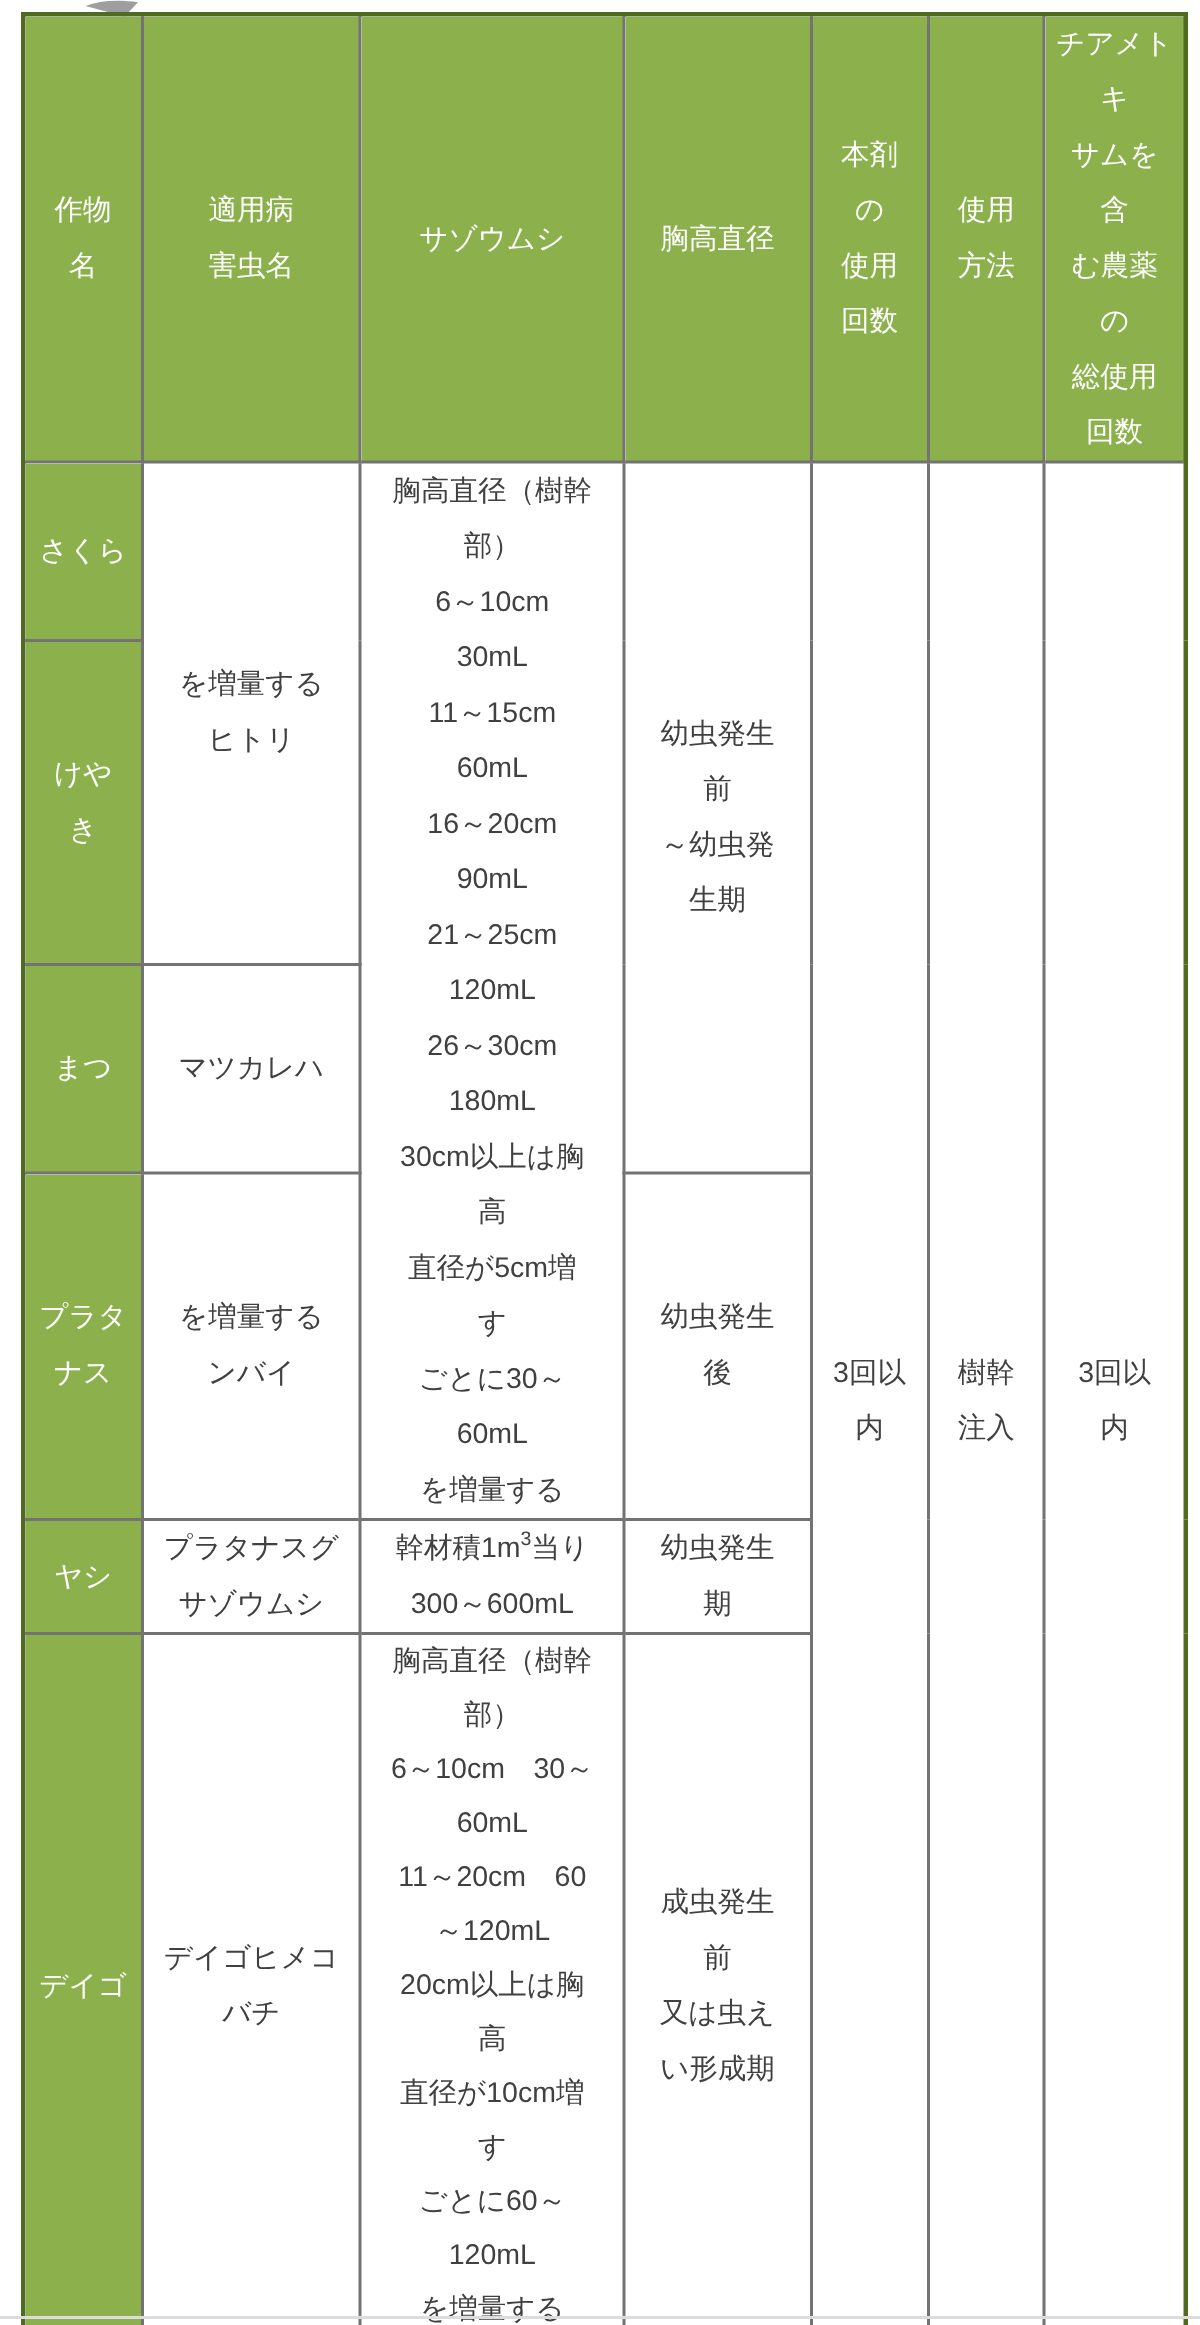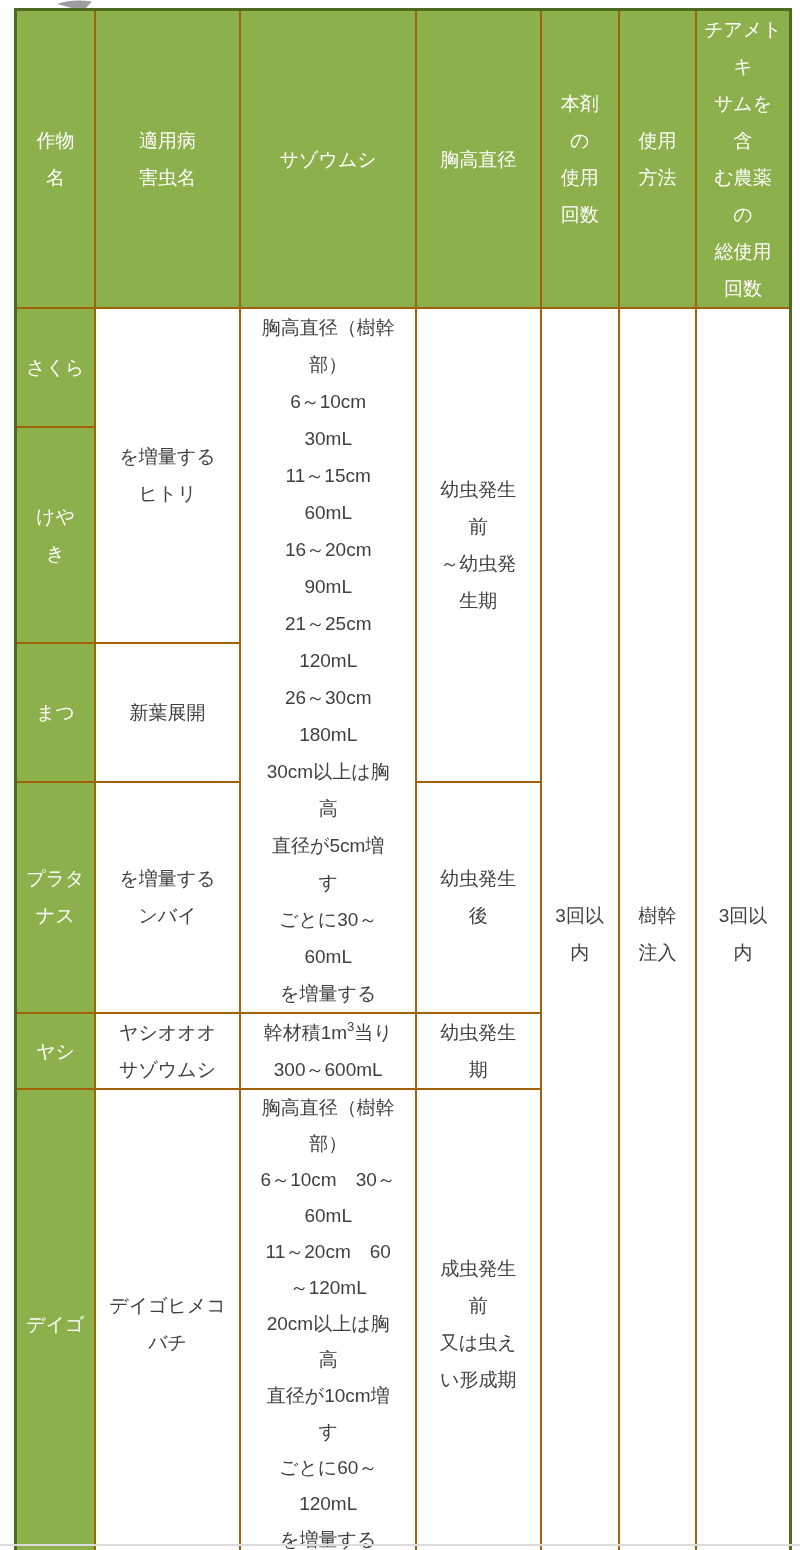--- a/index.html
+++ b/index.html
@@ -19,21 +19,21 @@
     background: #dcdcdc;
   }
 
   table.usage-table {
     position: absolute; left: 14px; top: 8px;
     border-collapse: collapse; table-layout: fixed;
     width: 778px;
     border: 3px solid #4e6b21;
   }
   table.usage-table td, table.usage-table th {
-    border: 2px solid #a16207;
+    border: 2px solid #737373;
     padding: 0 2px;
     text-align: center;
     vertical-align: middle;
     font-size: 19px;
     font-weight: normal;
     line-height: 37px;
     white-space: pre-line;
     color: #404040;
     background: #ffffff;
     overflow: hidden;
@@ -129,35 +129,35 @@
 内</td>
     </tr>
 
     <tr style="height:208px">
       <td class="green">けや
 き</td>
     </tr>
 
     <tr style="height:134px">
       <td class="green">まつ</td>
-      <td>新葉展開</td>
+      <td>マツカレハ</td>
     </tr>
 
     <tr style="height:223px">
       <td class="green">プラタ
 ナス</td>
       <td>を増量する
 ンバイ</td>
       <td>幼虫発生
 後</td>
     </tr>
 
     <tr style="height:60px">
       <td class="green">ヤシ</td>
-      <td>ヤシオオオ
+      <td>プラタナスグ
 サゾウムシ</td>
       <td><div><span>幹材積1m</span><sup class="vol-sup">3</sup><span>当り</span></div><div>300～600mL</div></td>
       <td>幼虫発生
 期</td>
     </tr>
 
     <tr style="height:467px">
       <td class="green">デイゴ</td>
       <td>デイゴヒメコ
 バチ</td>

